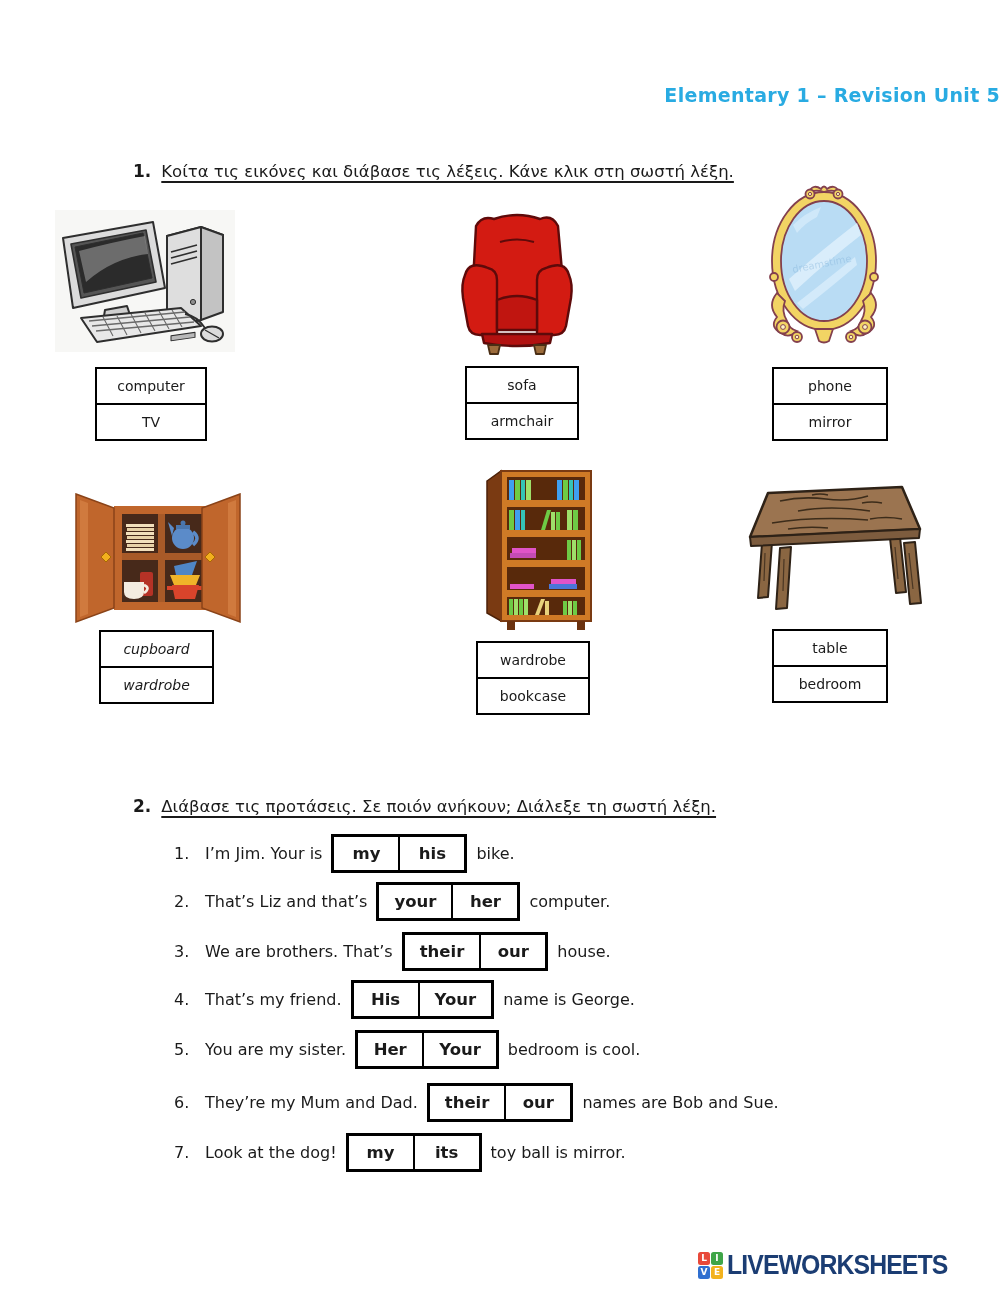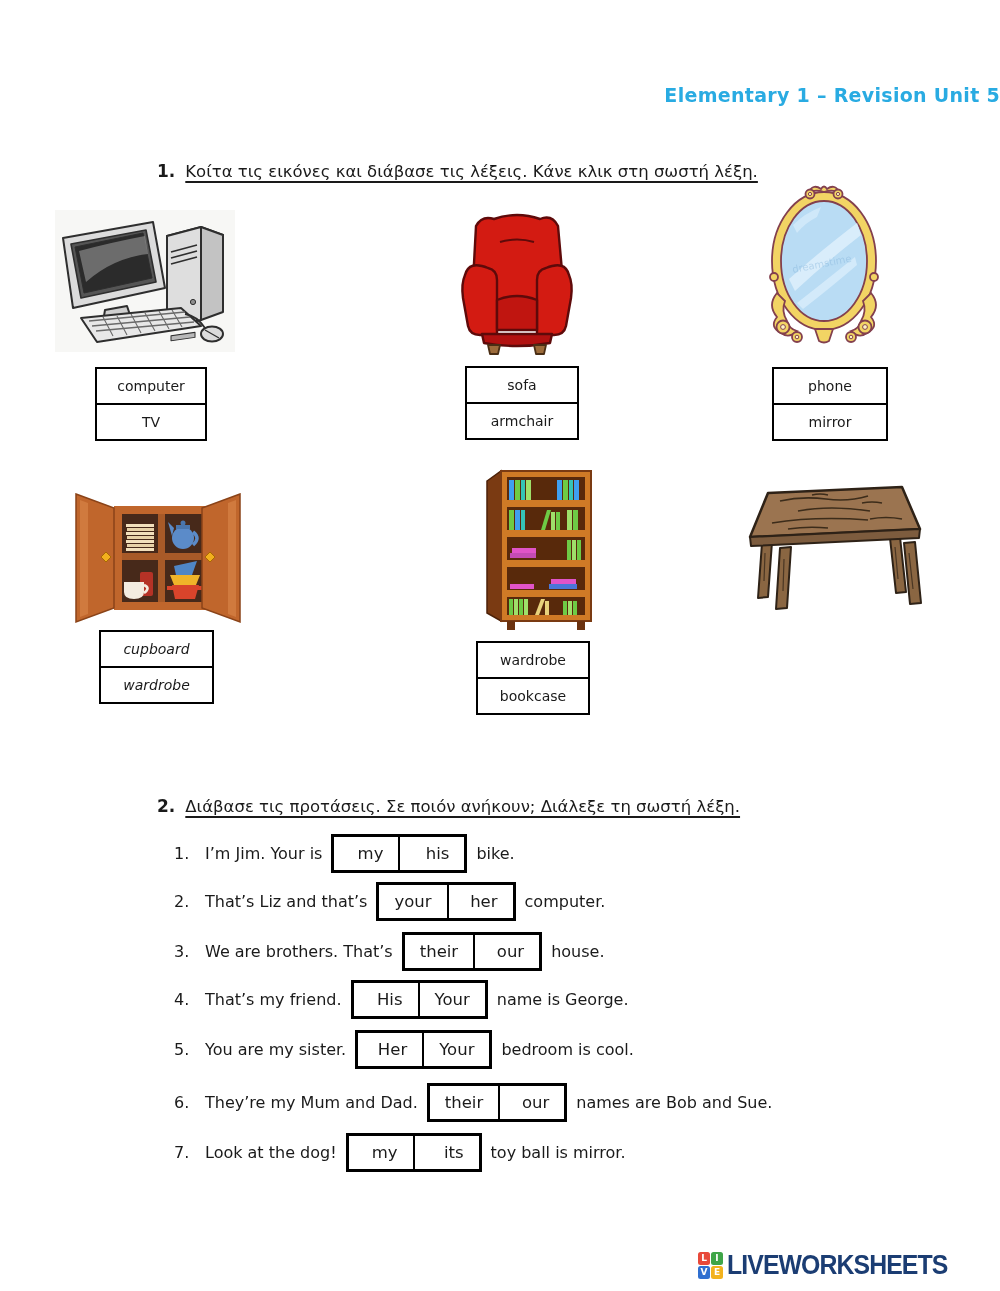--- a/index.html
+++ b/index.html
@@ -7,21 +7,21 @@
     position:relative;width:1000px;height:1291px;margin:0 auto;background:#ffffff;
     font-family:"DejaVu Sans","Liberation Sans",sans-serif;color:#1a1a1a;overflow:hidden;
   }
   .abs{position:absolute;}
   
   .title{
     left:0;top:84px;width:1000px;text-align:right;
     font-size:19px;font-weight:bold;letter-spacing:.3px;color:#29abe2;
   }
   
-  .ex-head{font-size:16.5px;white-space:nowrap;margin-left:24px;}
+  .ex-head{font-size:16.5px;white-space:nowrap;}
   .ex-head .num{font-weight:bold;font-size:17px;margin-right:10px;}
   .ex-head .instr{text-decoration:underline;text-underline-offset:4px;text-decoration-thickness:1.5px;}
   .ex1-head{left:133px;top:161px;}
   .ex2-head{left:133px;top:796px;}
   
   .img-box{display:flex;align-items:center;justify-content:center;}
   .img-box svg{display:block;width:100%;height:100%;}
   .it-computer{left:55px;top:210px;width:180px;height:142px;background:#f7f7f5;}
   .it-armchair{left:442px;top:210px;width:150px;height:145px;}
   .it-mirror{left:763px;top:181px;width:122px;height:172px;}
@@ -42,22 +42,22 @@
   .wb-bookcase{left:476px;top:641px;width:110px;}
   .wb-table{left:772px;top:629px;width:112px;}
   
   .sentence{
     left:174px;height:42px;display:flex;align-items:center;gap:9px;
     font-size:16px;white-space:nowrap;
   }
   .sentence .snum{width:22px;}
   .choicebox{display:inline-flex;border:3px solid #000;background:#fff;}
   .choicebox .opt{
-    padding:7px 15px;font-weight:normal;font-size:16.5px;min-width:34px;
-    text-align:right;cursor:pointer;background:#fff;
+    padding:7px 15px;font-weight:bold;font-size:16.5px;min-width:34px;
+    text-align:center;cursor:pointer;background:#fff;
   }
   .choicebox .opt:first-child{border-right:2px solid #000;}
   .s1{top:832px;} .s2{top:880px;} .s3{top:930px;} .s4{top:978px;}
   .s5{top:1028px;} .s6{top:1081px;} .s7{top:1131px;}
   
   .footer{left:698px;top:1250px;display:flex;align-items:center;gap:4px;}
   .lw-grid{display:grid;grid-template-columns:12px 12px;grid-template-rows:13px 13px;gap:1px;}
   .lw-sq{
     border-radius:2.5px;color:#fff;font-size:9px;font-weight:bold;
     display:flex;align-items:center;justify-content:center;line-height:1;
@@ -283,20 +283,24 @@
         <polygon points="148,57 158,56 164,111 154,112" fill="#8a6642"></polygon>
         <polygon points="162,62 173,61 179,122 168,123" fill="#8a6642"></polygon>
         <path d="M23,72 L22,100 M42,78 L41,110 M153,66 L156,98 M167,72 L171,108" stroke="#4a3623" stroke-width="1.2" fill="none"></path>
         <polygon points="26,12 160,6 178,48 8,56" fill="#9b7450" stroke-width="2.5"></polygon>
         <polygon points="8,56 178,48 177,57 9,65" fill="#7d5c3e"></polygon>
         <path d="M38,20 q22,-5 46,-2 q22,3 42,-3 M56,30 q32,-6 72,0 M30,42 q44,-7 96,-3 M128,38 q16,-3 32,0 M46,48 q20,-3 40,-1" stroke="#3c2c1a" stroke-width="1.6" fill="none"></path>
         <path d="M70,14 q8,-2 16,0 M120,22 q10,-2 20,0" stroke="#3c2c1a" stroke-width="1.3" fill="none"></path>
       </g>
     </svg>
   </div>
+  <div class="abs wordbox wb-table">
+    <div class="wcell">table</div>
+    <div class="wcell">bedroom</div>
+  </div>
 
   <div class="abs ex-head ex2-head">
     <span class="num">2.</span><span class="instr">Διάβασε τις προτάσεις. Σε ποιόν ανήκουν; Διάλεξε τη σωστή λέξη.</span>
   </div>
 
   <div class="abs sentence s1">
     <span class="snum">1.</span>
     <span>I’m Jim. Your is</span>
     <span class="choicebox">
       <span class="opt">my</span>

